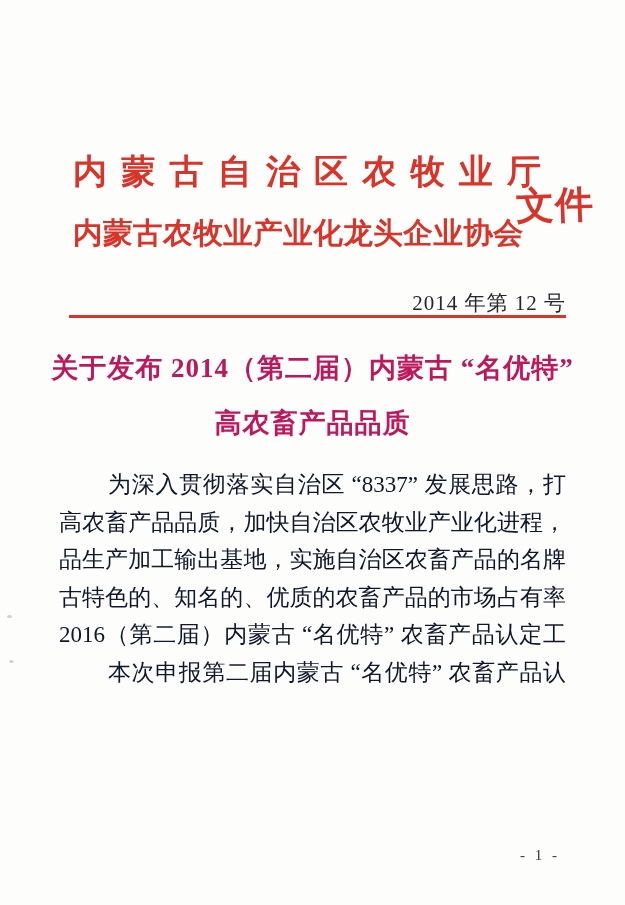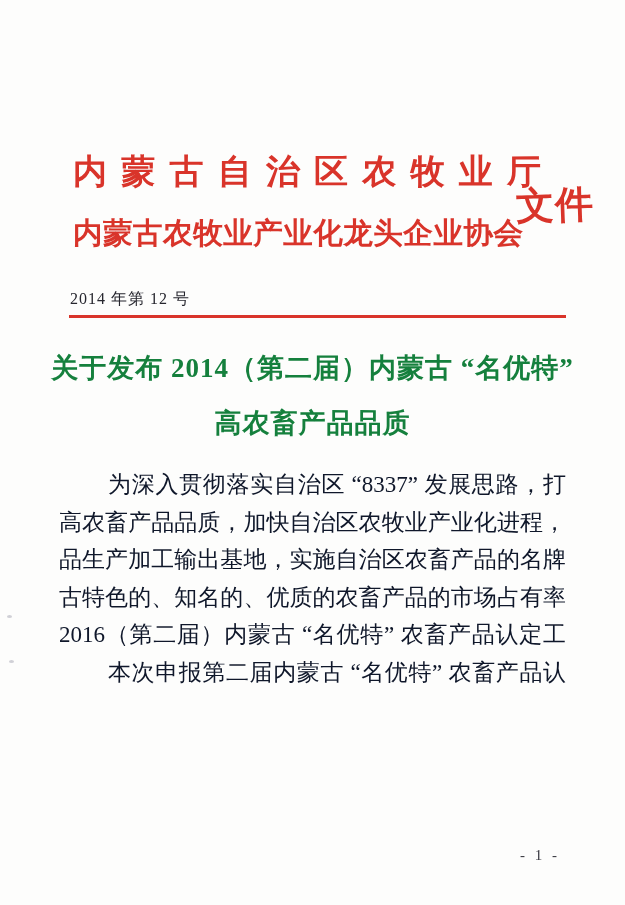--- a/index.html
+++ b/index.html
@@ -48,39 +48,39 @@
     white-space: nowrap;
     display: flex;
     justify-content: space-between;
   }
   .org-primary span, .org-secondary span { flex: none; }
   
   .doc-number {
     position: absolute;
     left: 70px; top: 289px;
     width: 496px;
-    text-align: left;
+    text-align: right;
     color: #26262e;
-    font-size: 16px;
+    font-size: 21px;
     letter-spacing: 1px;
   }
   .red-rule {
     position: absolute;
     left: 69px; top: 315px;
     width: 497px;
     height: 3px;
     background: #d9342a;
   }
   
   .title-line1, .title-line2 {
     position: absolute;
     left: 0;
     width: 625px;
     text-align: center;
-    color: #15803d;
+    color: #be185d;
     font-size: 27px;
     font-weight: bold;
     letter-spacing: 1px;
   }
   .title-line1 { top: 350px; }
   .title-line2 { top: 405px; }
   
   .body-text {
     position: absolute;
     left: 59px; top: 466px;

